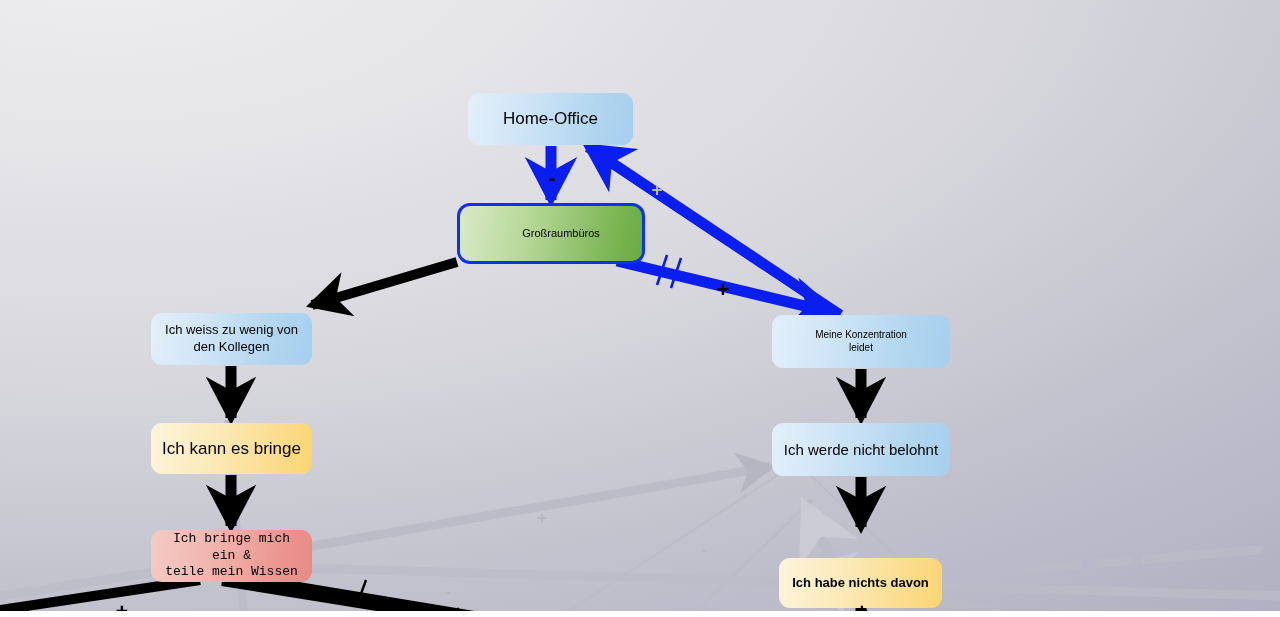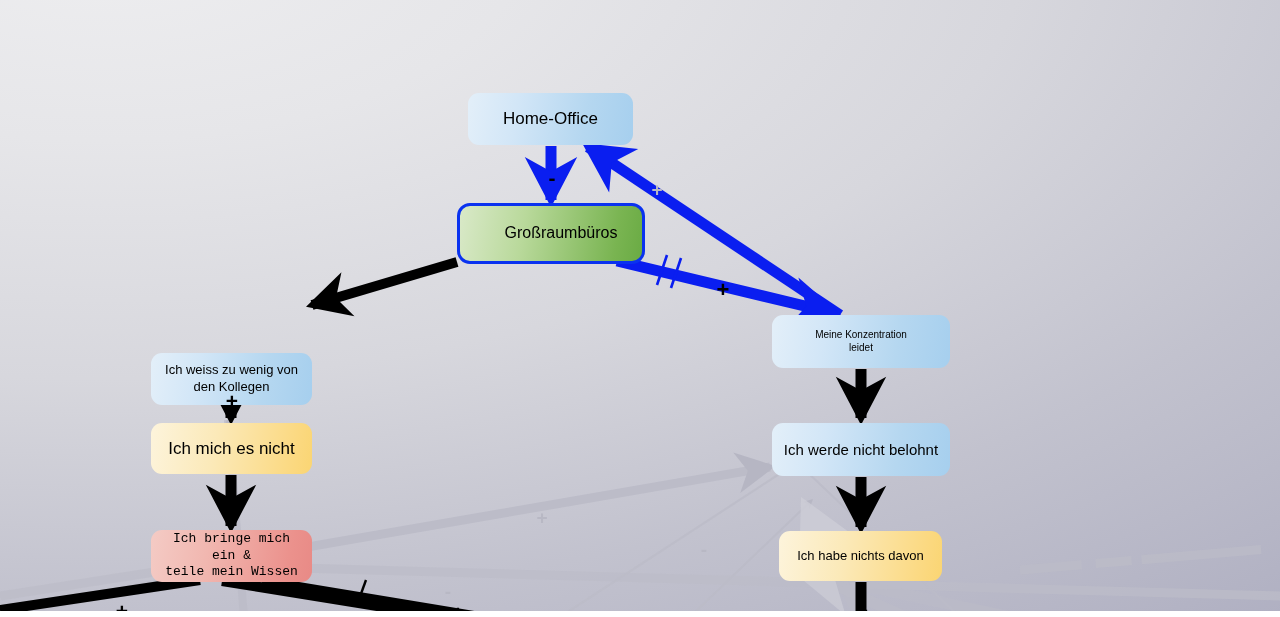--- a/index.html
+++ b/index.html
@@ -113,30 +113,30 @@
       <path d="M617,261 L834,313" stroke-width="11" marker-end="url(#ah-blue)"></path>
     </g>
 
     <g stroke="#0a1ef0" stroke-width="2.6">
       <line x1="667" y1="255" x2="657" y2="285"></line>
       <line x1="681" y1="258" x2="671" y2="288"></line>
     </g>
   </svg>
 
   <div class="node blue" style="left:468px; top:93px;  width:165px; height:52px; font-size:17px;">Home-Office</div>
-  <div class="node green" style="left:457px; top:203px; width:188px; height:61px; font-size:16px;padding-left:28px;">Großraumbüros</div>
-  <div class="node blue" style="left:151px; top:313px; width:161px; height:52px; font-size:13px;margin-top:40px;">Ich weiss zu wenig von
+  <div class="node green" style="left:457px; top:203px; width:188px; height:61px; font-size:11px;padding-left:28px;">Großraumbüros</div>
+  <div class="node blue" style="left:151px; top:313px; width:161px; height:52px; font-size:13px;">Ich weiss zu wenig von
 den Kollegen</div>
-  <div class="node yellow" style="left:151px; top:423px; width:161px; height:51px; font-size:17px;">Ich mich es nicht</div>
+  <div class="node yellow" style="left:151px; top:423px; width:161px; height:51px; font-size:17px;">Ich kann es bringe</div>
   <div class="node pink" style="left:151px; top:530px; width:161px; height:52px; font-size:13px;font-family:Liberation Mono, monospace;">Ich bringe mich ein &amp;
 teile mein Wissen</div>
   <div class="node blue" style="left:772px; top:315px; width:178px; height:53px; font-size:10px;">Meine Konzentration
 leidet</div>
   <div class="node blue" style="left:772px; top:423px; width:178px; height:53px; font-size:15px;">Ich werde nicht belohnt</div>
-  <div class="node yellow" style="left:779px; top:531px; width:163px; height:50px; font-size:13px;">Ich habe nichts davon</div>
+  <div class="node yellow" style="left:779px; top:558px; width:163px; height:50px; font-size:13px;font-weight:bold;">Ich habe nichts davon</div>
 
   <div class="sign black" style="left:541px; top:167px; width:22px; font-size:21px;">-</div>
   <div class="sign faint" style="left:646px; top:180px; width:22px; font-size:19px;">+</div>
   <div class="sign black" style="left:712px; top:279px; width:22px; font-size:22px;">+</div>
   <div class="sign black" style="left:355px; top:279px; width:22px; font-size:21px;">-</div>
   <div class="sign black" style="left:221px; top:390px; width:22px; font-size:21px;">+</div>
   <div class="sign black" style="left:221px; top:503px; width:22px; font-size:21px;">-</div>
   <div class="sign black" style="left:851px; top:390px; width:22px; font-size:21px;">+</div>
   <div class="sign black" style="left:851px; top:499px; width:22px; font-size:21px;">+</div>
   <div class="sign black" style="left:851px; top:600px; width:22px; font-size:21px;">+</div>

